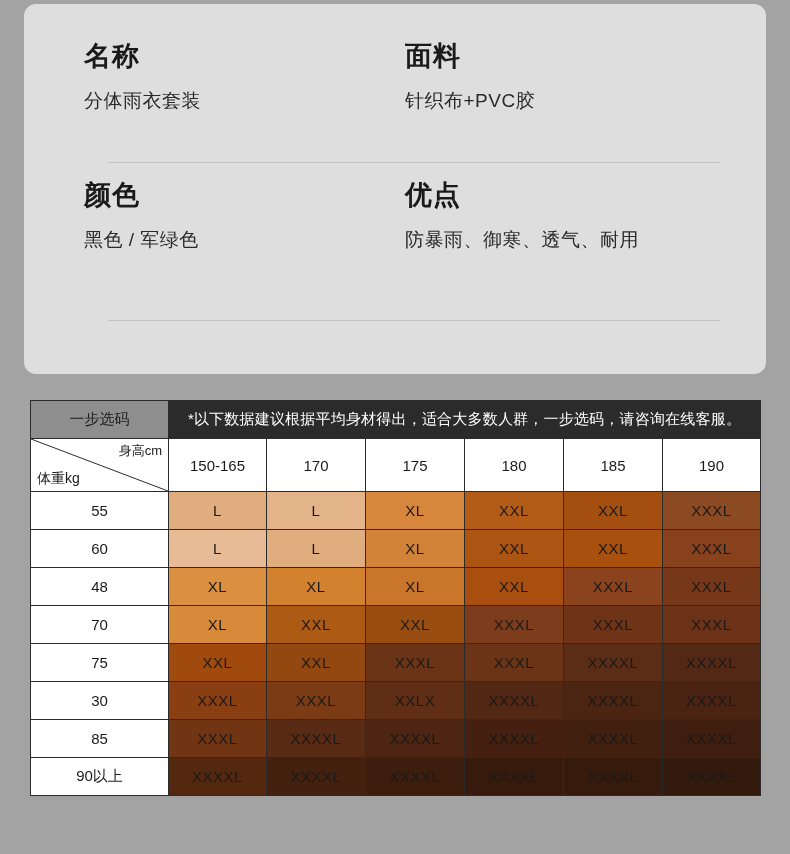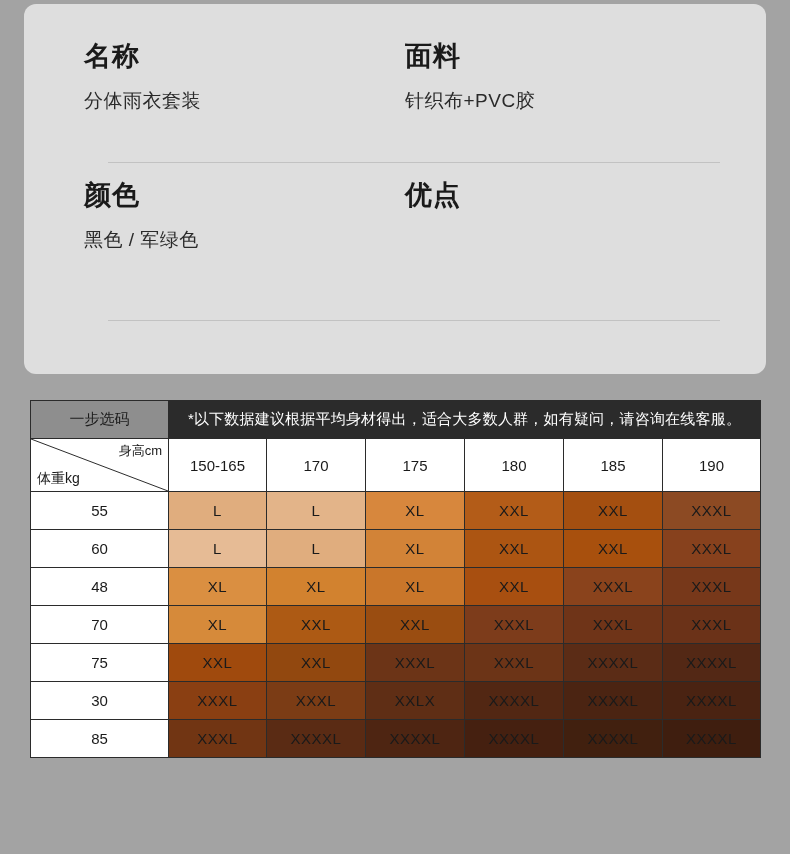--- a/index.html
+++ b/index.html
@@ -167,40 +167,41 @@
         <div class="spec-value">针织布+PVC胶</div>
       </div>
 
       <div class="spec-cell row2">
         <div class="spec-title">颜色</div>
         <div class="spec-value">黑色 / 军绿色</div>
       </div>
 
       <div class="spec-cell row2">
         <div class="spec-title">优点</div>
+        <div class="spec-value">防暴雨、御寒、透气、耐用</div>
       </div>
 
     </div>
   </div>
 
   <div class="size-table-wrap">
     <table class="size-table">
       <colgroup>
         <col style="width:138px">
         <col style="width:98px">
           <col style="width:99px">
           <col style="width:99px">
         <col style="width:99px">
           <col style="width:99px">
           <col style="width:98px">
       </colgroup>
       <tbody id="size-table-body">
         <tr>
           <td class="hdr-left">一步选码</td>
-          <td class="hdr-note" colspan="6">*以下数据建议根据平均身材得出，适合大多数人群，如有疑问，请咨询在线客服。</td>
+          <td class="hdr-note" colspan="6">*以下数据建议根据平均身材得出，适合大多数人群，一步选码，请咨询在线客服。</td>
         </tr>
         <tr>
           <td class="corner-cell">
             <svg class="diag" viewBox="0 0 138 52" preserveAspectRatio="none">
               <line x1="0" y1="0" x2="138" y2="52" stroke="#2b2b2b" stroke-width="1"></line>
             </svg>
             <span class="lbl-top">身高cm</span>
             <span class="lbl-bottom">体重kg</span>
           </td>
           <td class="col-head">150-165</td>
@@ -266,17 +267,26 @@
           </tr>
           <tr>
             <td class="rowlab">85</td>
             <td class="sz" style="background: rgb(113, 53, 19);">XXXL</td>
             <td class="sz" style="background: rgb(90, 43, 20);">XXXXL</td>
             <td class="sz" style="background: rgb(78, 37, 18);">XXXXL</td>
             <td class="sz" style="background: rgb(69, 32, 16);">XXXXL</td>
             <td class="sz" style="background: rgb(65, 32, 15);">XXXXL</td>
             <td class="sz" style="background: rgb(63, 30, 15);">XXXXL</td>
           </tr>
+          <tr>
+            <td class="rowlab">90以上</td>
+            <td class="sz" style="background: rgb(83, 40, 15);">XXXXL</td>
+            <td class="sz" style="background: rgb(68, 32, 14);">XXXXL</td>
+            <td class="sz" style="background: rgb(61, 29, 13);">XXXXL</td>
+            <td class="sz" style="background: rgb(56, 26, 12);">XXXXL</td>
+            <td class="sz" style="background: rgb(54, 26, 12);">XXXXL</td>
+            <td class="sz" style="background: rgb(52, 26, 12);">XXXXL</td>
+          </tr>
         </tbody>
     </table>
   </div>
 
 </div>
 
 </body></html>

